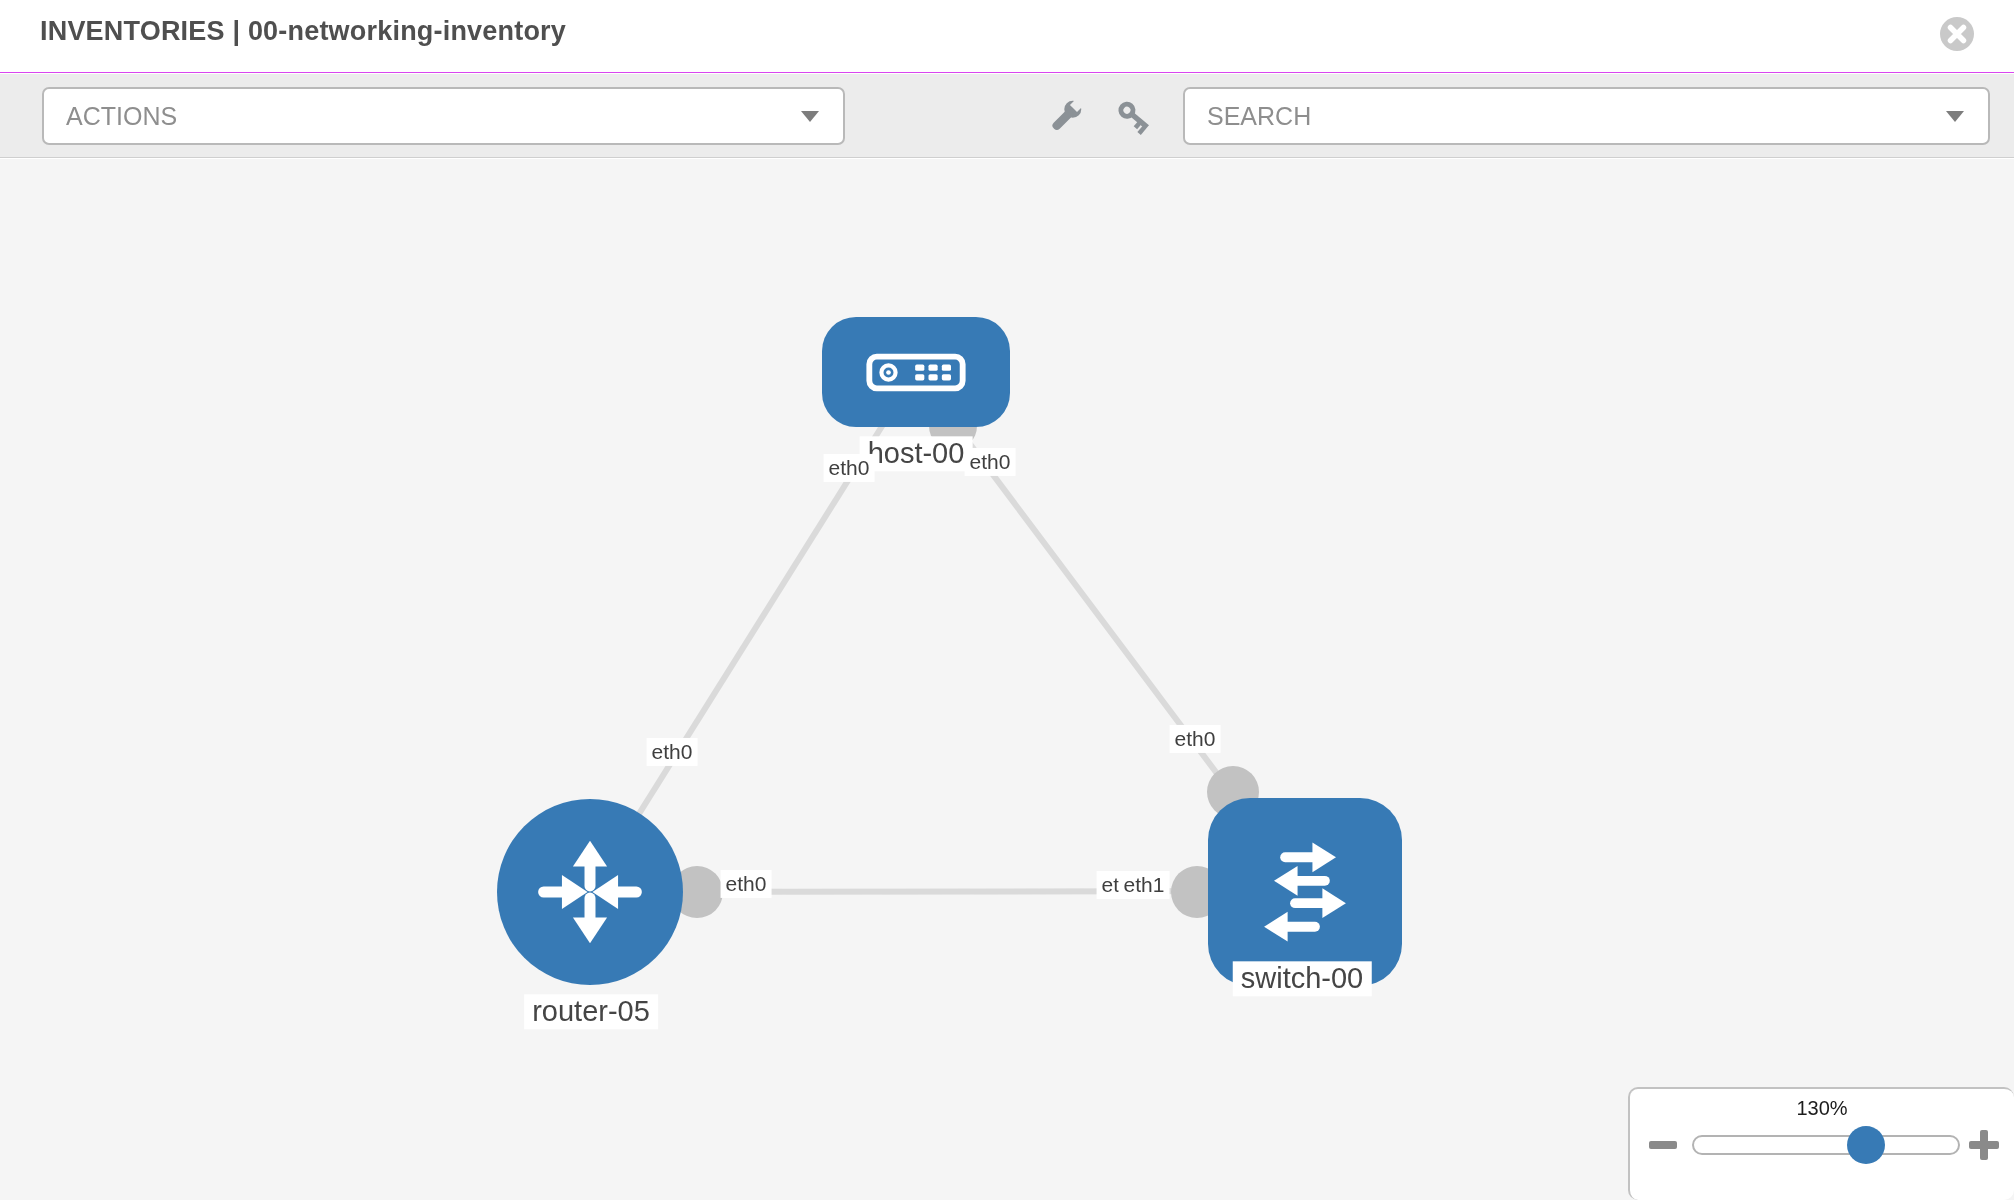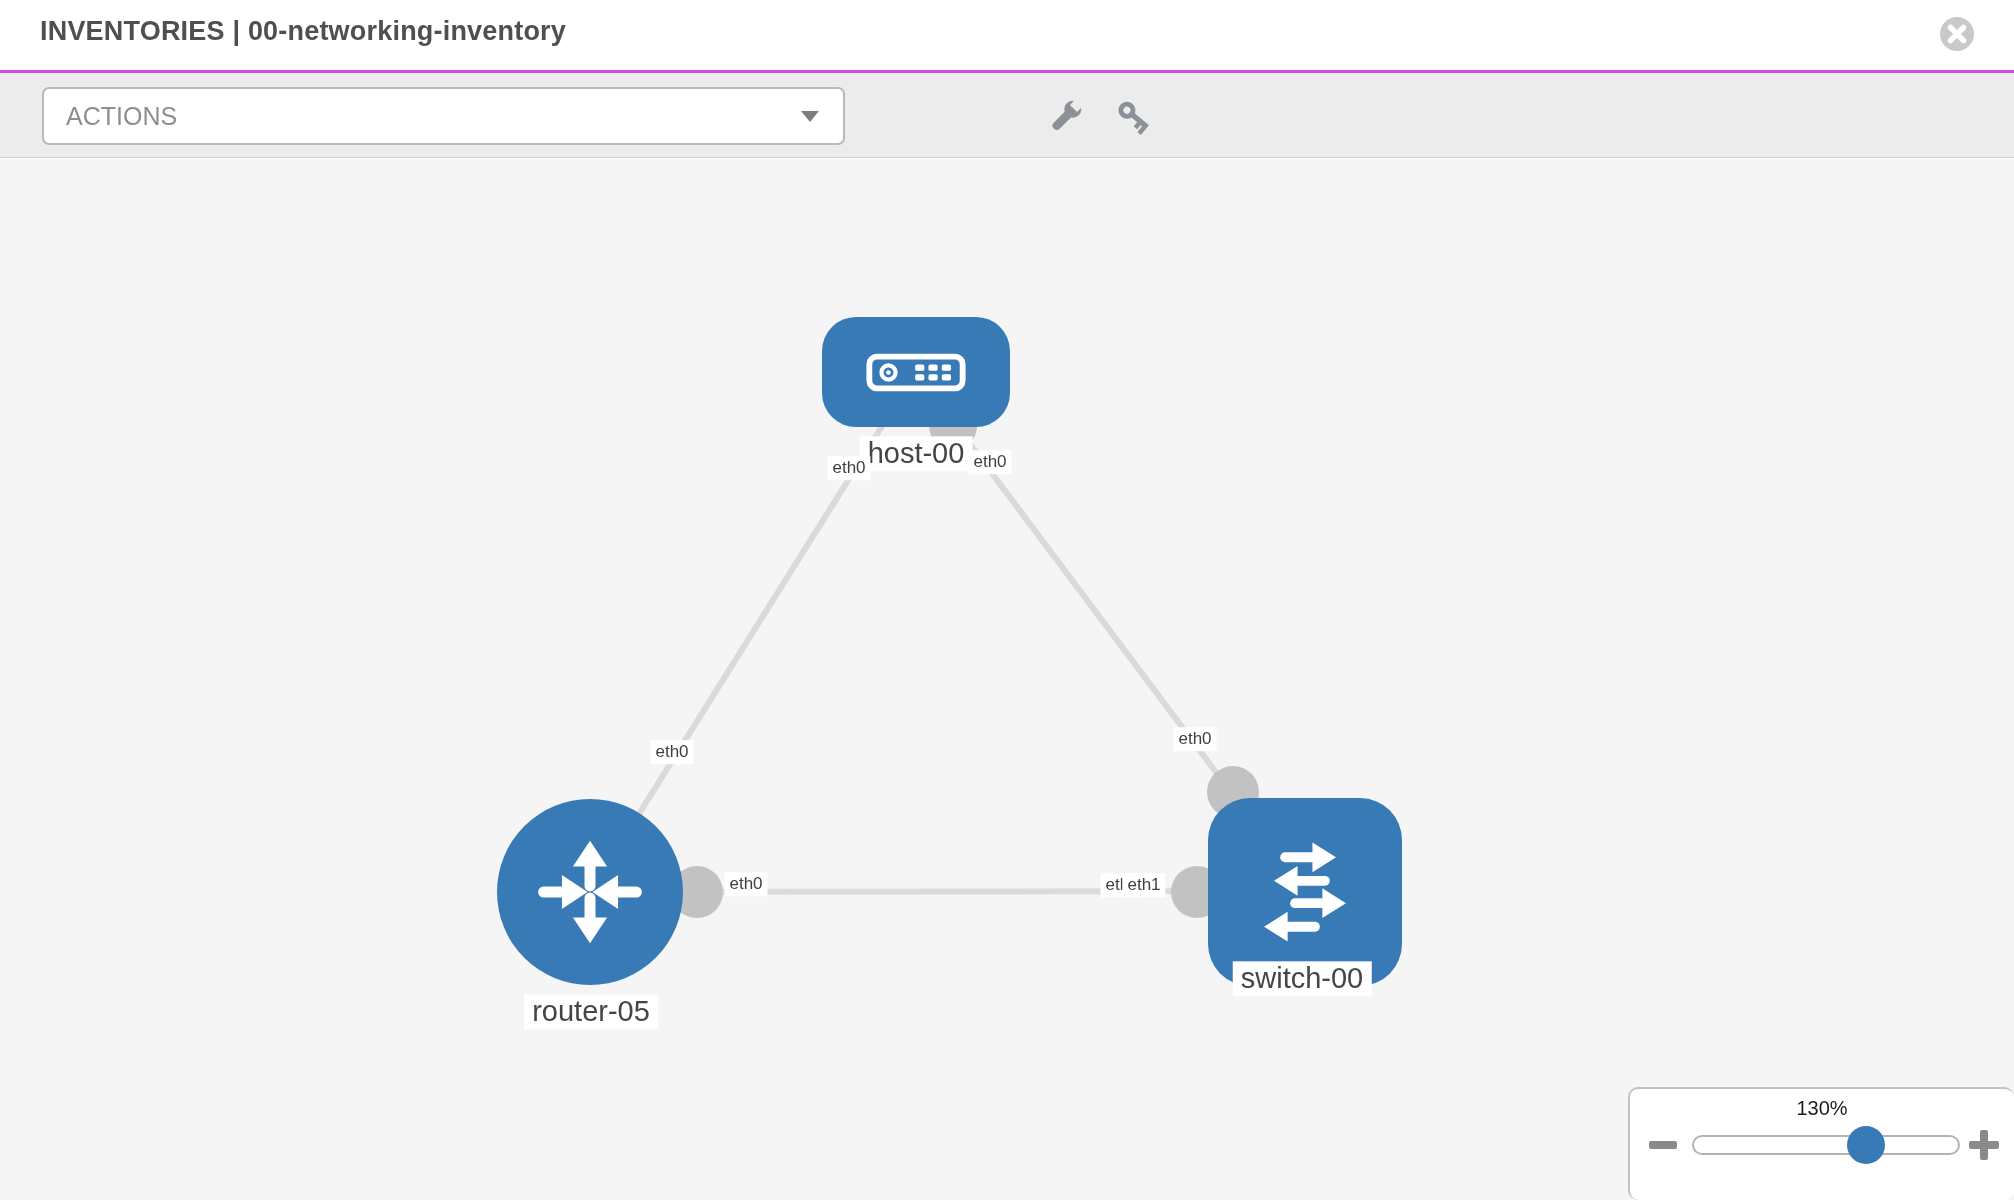--- a/index.html
+++ b/index.html
@@ -1,21 +1,21 @@
 <!DOCTYPE html>
 <html><head>
 <meta charset="utf-8">
 <style>
   * { margin:0; padding:0; box-sizing:border-box; }
   html,body { background:#ffffff; }
   body { width:2014px; height:1200px; font-family:"Liberation Sans", sans-serif; }
   .app { position:relative; width:2014px; height:1200px; background:#ffffff; overflow:hidden; }
 
   
-  .header { position:absolute; top:0; left:0; width:2014px; height:73px; background:#ffffff; border-bottom:3px solid #d946ef; }
+  .header { position:absolute; top:0; left:0; width:2014px; height:73px; background:#ffffff; border-bottom:1px solid #d946ef; }
   .page-title { position:absolute; left:40px; top:0; height:66px; line-height:62px; font-size:27px; font-weight:700; color:#4f4f4f; letter-spacing:0.2px; }
   .close-btn { position:absolute; left:1939px; top:16px; width:36px; height:36px; cursor:pointer; }
 
   
   .toolbar { position:absolute; top:74px; left:0; width:2014px; height:84px; background:#ececec; border-bottom:1px solid #cfcfcf; }
   .dropdown { position:absolute; top:13px; height:58px; background:#ffffff; border:2px solid #b9b9b9; border-radius:7px; display:flex; align-items:center; padding:0 22px; color:#8e8e8e; font-size:25px; cursor:pointer; }
   .dropdown .caret { position:absolute; right:24px; top:50%; margin-top:-5px; width:0; height:0; border-left:9px solid transparent; border-right:9px solid transparent; border-top:11px solid #7d7d7d; }
   .dd-actions { left:42px; width:803px; }
   .dd-search { left:1183px; width:807px; }
   .tool-btn { position:absolute; top:21px; width:44px; height:44px; display:flex; align-items:center; justify-content:center; cursor:pointer; }
@@ -24,21 +24,21 @@
 
   
   .canvas { position:absolute; top:159px; left:0; width:2014px; height:1041px; background:#f5f5f5; }
   .linklayer { position:absolute; top:0; left:0; }
 
   .node { position:absolute; background:#377ab5; display:flex; align-items:center; justify-content:center; cursor:pointer; }
   .node-host   { left:822px;  top:158px; width:188px; height:110px; border-radius:34px; }
   .node-router { left:497px;  top:640px; width:186px; height:186px; border-radius:50%; }
   .node-switch { left:1208px; top:639px; width:194px; height:188px; border-radius:42px; }
 
-  .chip { position:absolute; transform:translate(-50%,-50%); background:#ffffff; color:#3f3f3f; font-size:17px; line-height:1.15; padding:2px 5px; white-space:nowrap; }
+  .chip { position:absolute; transform:translate(-50%,-50%); background:#ffffff; color:#3f3f3f; font-size:21px; line-height:1.15; padding:2px 5px; white-space:nowrap; }
   .node-label { font-size:29px; color:#454545; padding:1px 8px; }
 
   
   .zoom-panel { position:absolute; left:1628px; top:928px; width:386px; height:113px; background:#ffffff; border-top:2px solid #c2c2c2; border-left:2px solid #c2c2c2;border-radius:10px; }
   .zoom-level { position:absolute; top:8px; left:0; width:100%; text-align:center; font-size:20px; color:#1c1c1c; }
   .zoom-btn { position:absolute; width:32px; height:32px; cursor:pointer; }
   .zoom-out { left:17px; top:40px; }
   .zoom-in  { left:338px; top:40px; }
   .minus-bar { position:absolute; left:2px; top:12px; width:28px; height:8px; background:#8a8a8a; border-radius:2px; }
   .plus-h { position:absolute; left:1px; top:12px; width:30px; height:8px; background:#8a8a8a; border-radius:2px; }
@@ -81,20 +81,24 @@
       <svg width="40" height="40" viewBox="0 0 40 40">
         <g transform="rotate(40 20 20)">
           <circle cx="9.5" cy="20" r="6" fill="none" stroke="#8b9196" stroke-width="5"></circle>
           <rect x="15" y="17.3" width="21" height="5.4" fill="#8b9196"></rect>
           <rect x="25" y="22" width="4.5" height="6" fill="#8b9196"></rect>
           <rect x="31.5" y="22" width="4.5" height="8" fill="#8b9196"></rect>
         </g>
       </svg>
     </div>
 
+    <div class="dropdown dd-search">
+      <span>SEARCH</span>
+      <span class="caret"></span>
+    </div>
   </div>
 
   <div class="canvas">
 
     <svg class="linklayer" width="2014" height="1041" viewBox="0 0 2014 1041">
       <line x1="916" y1="213" x2="590" y2="733" stroke="#dadada" stroke-width="6"></line>
       <line x1="916" y1="213" x2="1305" y2="732" stroke="#dadada" stroke-width="6"></line>
       <line x1="590" y1="733" x2="1305" y2="732" stroke="#dadada" stroke-width="6"></line>
       <circle cx="953" cy="267" r="24" fill="#c2c2c2"></circle>
       <circle cx="697" cy="733" r="26" fill="#c2c2c2"></circle>

